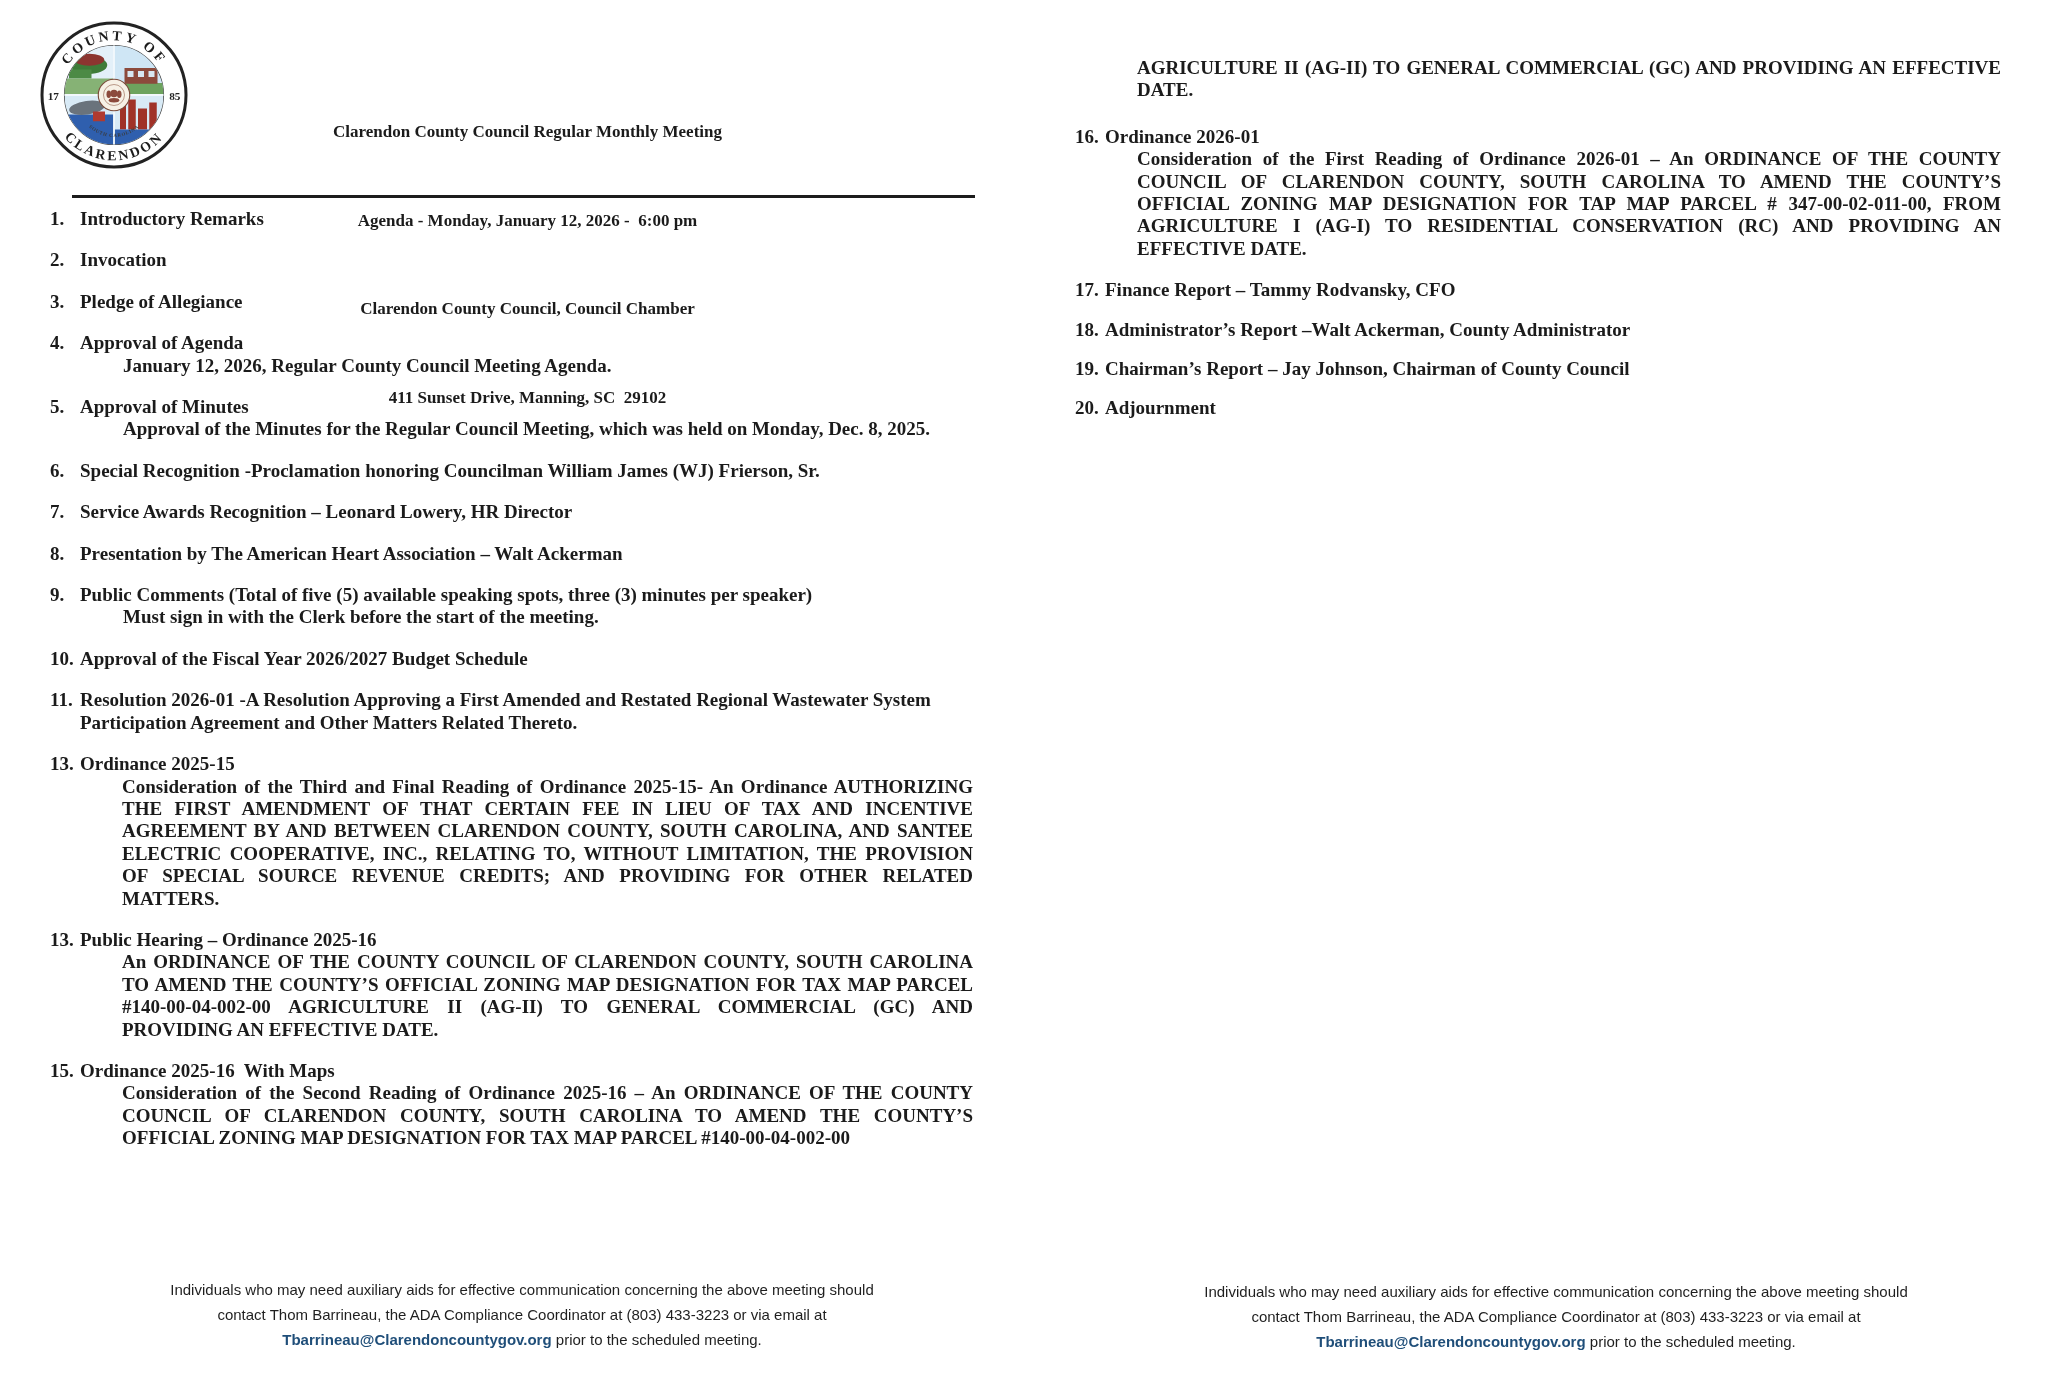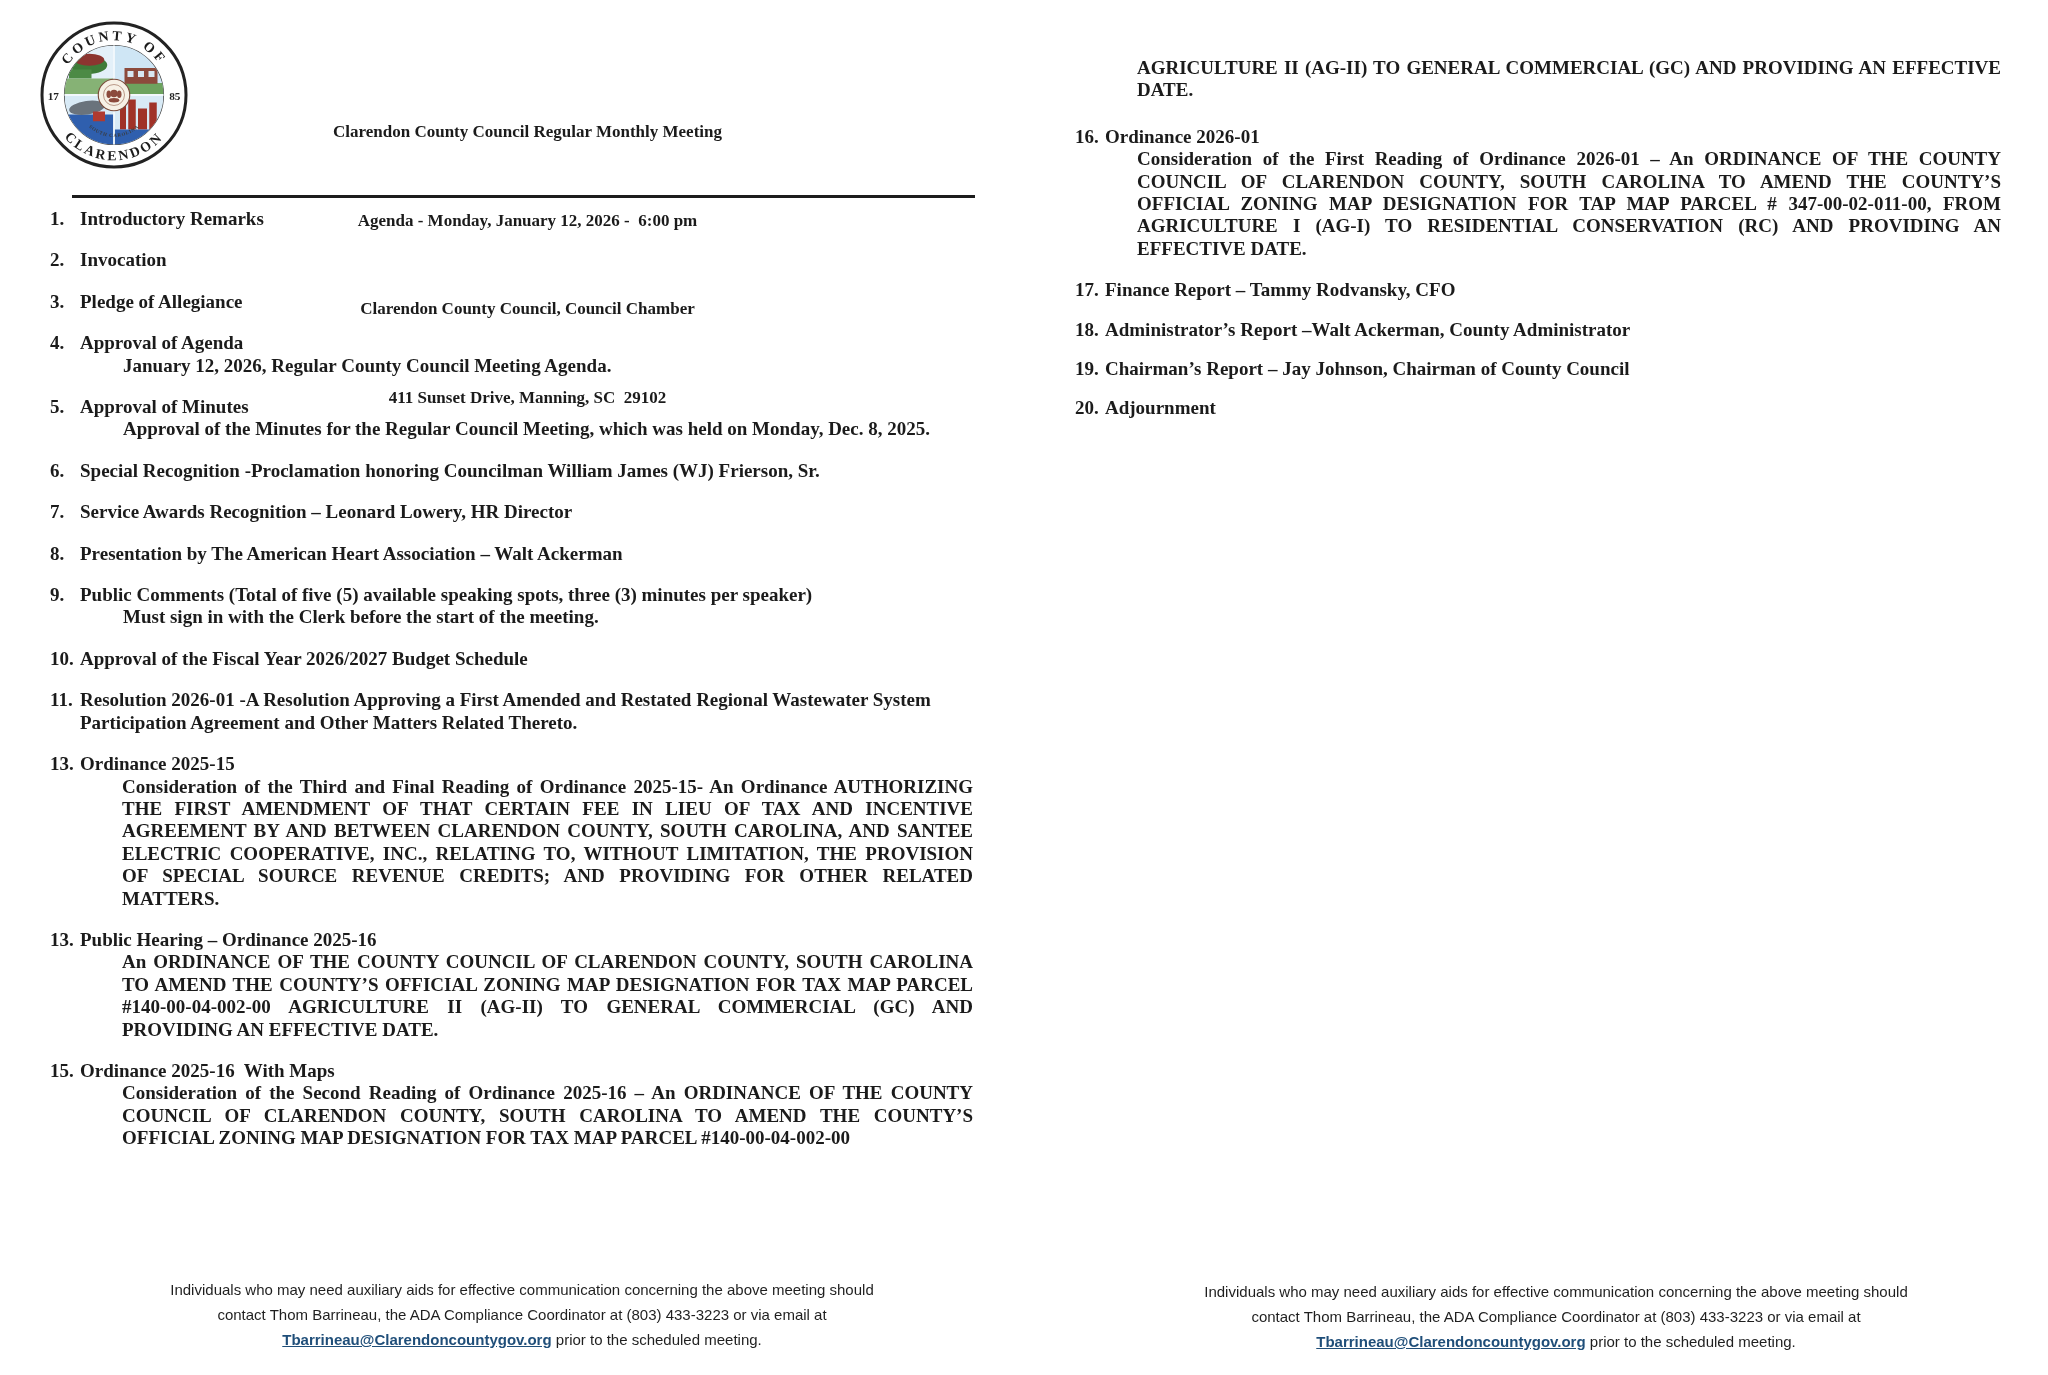--- a/index.html
+++ b/index.html
@@ -38,21 +38,21 @@
 
   
   .footer {
     position:absolute; width:940px; text-align:center;
     font-family:"Liberation Sans", sans-serif; font-weight:400;
     font-size:15px; line-height:25px; color:#1f1f1f;
   }
   .footer-left  { left:52px;  top:1277px; }
   .footer-right { left:1086px; top:1279px; }
   .f-line { display:block; }
-  .email { font-weight:700; text-decoration:underline; cursor:pointer;margin-top:45px; }
+  .email { font-weight:700; cursor:pointer;margin-top:45px; }
 
   
   .seal-arc { font-family:"Liberation Serif", serif; font-weight:700; }
 </style>
 </head>
 <body>
 
 <div class="page">
 
   <div class="seal-wrap">

